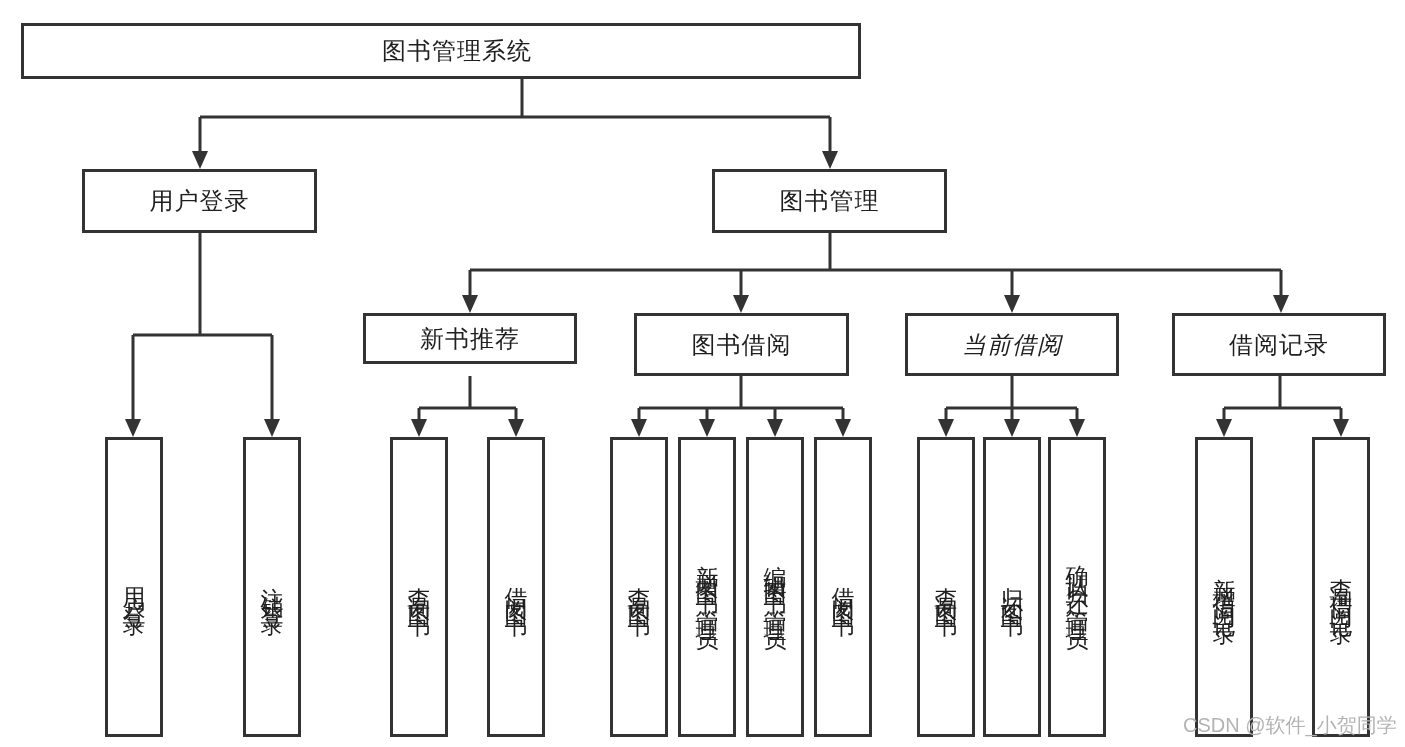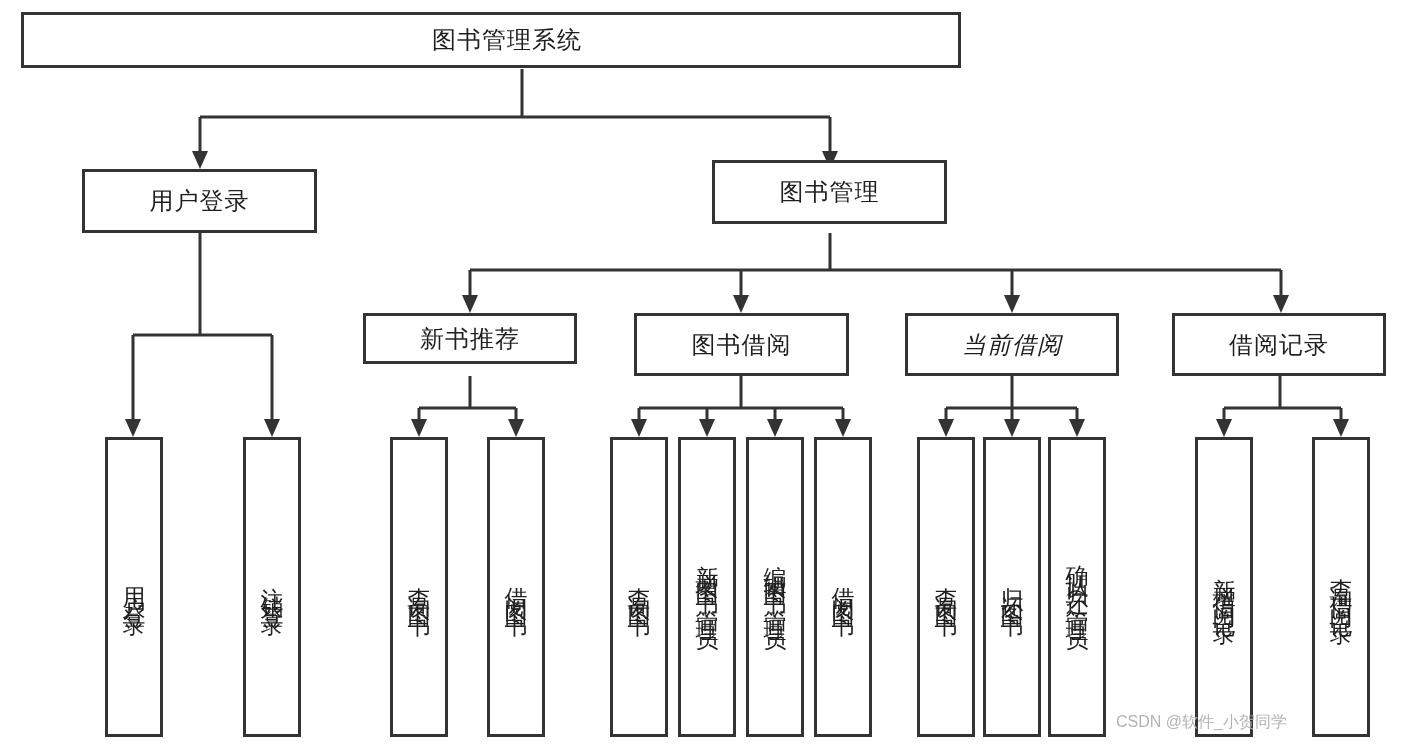--- a/index.html
+++ b/index.html
@@ -52,23 +52,23 @@
     justify-content: center;
     writing-mode: vertical-rl;
     text-orientation: mixed;
     font-size: 23px;
     letter-spacing: 9px;
     line-height: 1;
     z-index: 2;
   }
   #watermark {
     position: absolute;
-    left: 1116px;
+    left: 1183px;
     top: 712px;
-    font-size: 16px;
+    font-size: 20px;
     color: var(--watermark);
     z-index: 3;
     white-space: nowrap;
   }
 </style>
 </head>
 <body>
 
 <div id="stage">
 
@@ -96,24 +96,24 @@
       M699 419 L715 419 L707 437 Z
       M767 419 L783 419 L775 437 Z
       M835 419 L851 419 L843 437 Z
       M938 419 L954 419 L946 437 Z
       M1004 419 L1020 419 L1012 437 Z
       M1069 419 L1085 419 L1077 437 Z
       M1216 419 L1232 419 L1224 437 Z
       M1333 419 L1349 419 L1341 437 Z"></path>
   </svg>
 
-  <div class="box" style="left:21px; top:12px; width:940px; height:56px;padding-left:32px;">图书管理系统</div>
+  <div class="box" style="left:21px; top:23px; width:840px; height:56px;padding-left:32px;">图书管理系统</div>
 
   <div class="box" style="left:82px; top:169px; width:235px; height:64px;">用户登录</div>
-  <div class="box" style="left:712px; top:160px; width:235px; height:64px;">图书管理</div>
+  <div class="box" style="left:712px; top:169px; width:235px; height:64px;">图书管理</div>
 
   <div class="box" style="left:363px; top:313px; width:214px; height:51px;">新书推荐</div>
   <div class="box" style="left:634px; top:313px; width:215px; height:63px;">图书借阅</div>
   <div class="box" style="left:905px; top:313px; width:214px; height:63px;font-style:italic;">当前借阅</div>
   <div class="box" style="left:1172px; top:313px; width:214px; height:63px;">借阅记录</div>
 
   <div class="vbox" style="left:105px;">用户登录</div>
   <div class="vbox" style="left:243px;">注销登录</div>
 
   <div class="vbox" style="left:390px;">查询图书</div>

